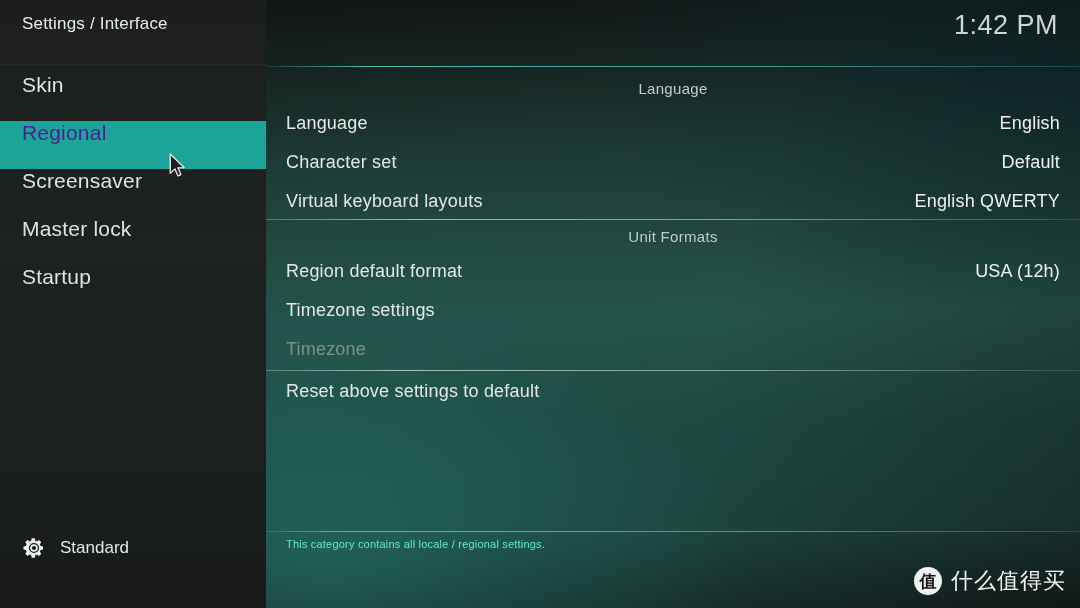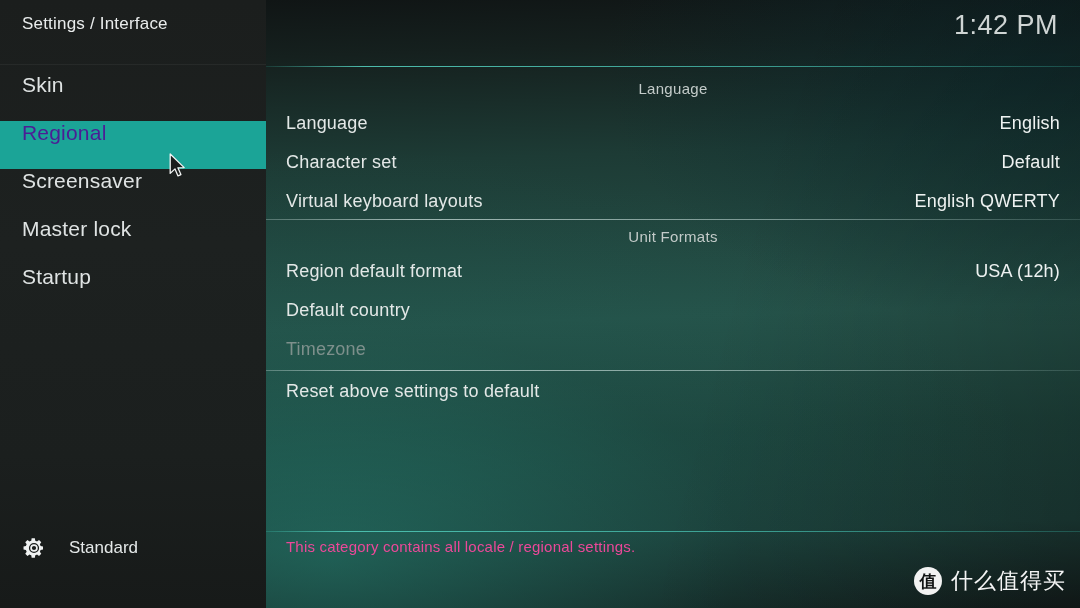--- a/index.html
+++ b/index.html
@@ -60,21 +60,21 @@
     letter-spacing:0.2px;
     white-space:nowrap;
   }
   .nav-item.selected {
     background:#1ba497;
     color:#4c1d95;
   }
 
   .profile-row {
     position:absolute; left:22px; bottom:48px;
-    display:flex; align-items:center; gap:23px;
+    display:flex; align-items:center; gap:14px;
   }
   .profile-label {
     font-size:17px;
     color:#e4e8e8;
     font-weight:300;
   }
   .gear-icon { display:block; width:24px; height:24px; }
 
   
   .main {
@@ -140,22 +140,22 @@
     position:absolute; right:20px;
     font-size:18px; font-weight:300;
     color:#eef2f1;
     letter-spacing:0.2px;
     white-space:nowrap;
   }
   .setting-row.disabled .setting-label { color:#7e908c; }
 
   .help-text {
     position:absolute; left:20px; top:538px;
-    font-size:15px; font-weight:300;
-    color:#ec4899;
+    font-size:11px; font-weight:300;
+    color:#5eead4;
     letter-spacing:0.2px;
     z-index:3;
   }
 
   
   .watermark {
     position:absolute; right:14px; bottom:12px;
     display:flex; align-items:center; gap:9px;
     z-index:8;
   }
@@ -219,21 +219,21 @@
     <div class="rule rule-section"></div>
 
     <div class="group-header gh-units">Unit Formats</div>
 
     <div class="setting-row" style="top:252px;">
       <span class="setting-label">Region default format</span>
       <span class="setting-value">USA (12h)</span>
     </div>
 
     <div class="setting-row" style="top:291px;">
-      <span class="setting-label">Default country</span>
+      <span class="setting-label">Timezone settings</span>
       <span class="setting-value"></span>
     </div>
 
     <div class="setting-row disabled" style="top:330px;">
       <span class="setting-label">Timezone</span>
       <span class="setting-value"></span>
     </div>
 
     <div class="rule rule-reset"></div>
 

